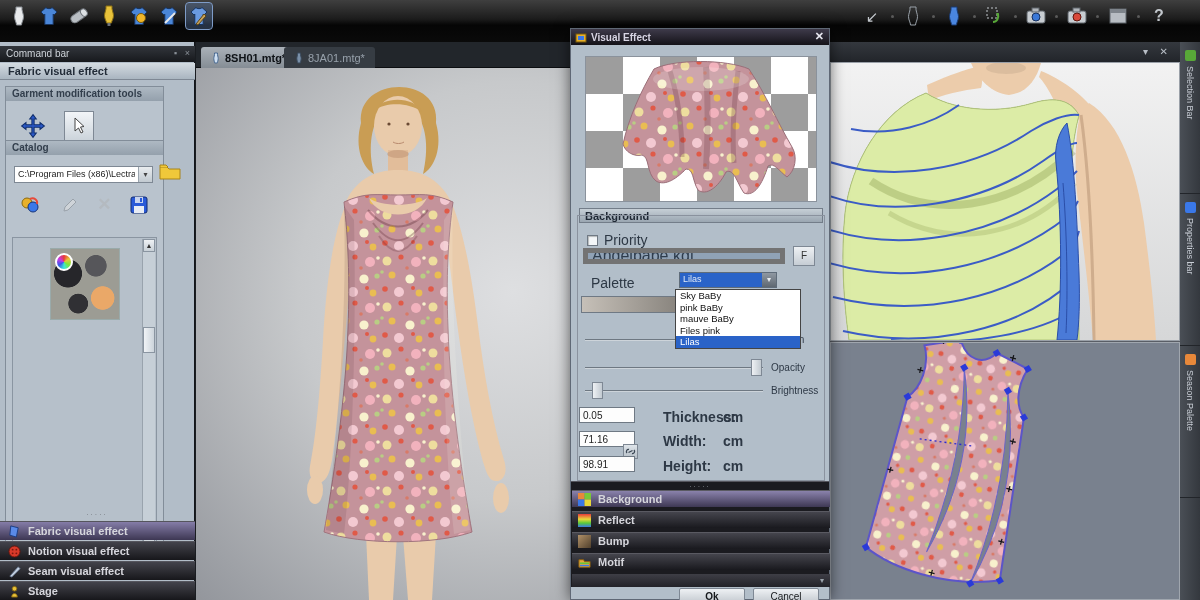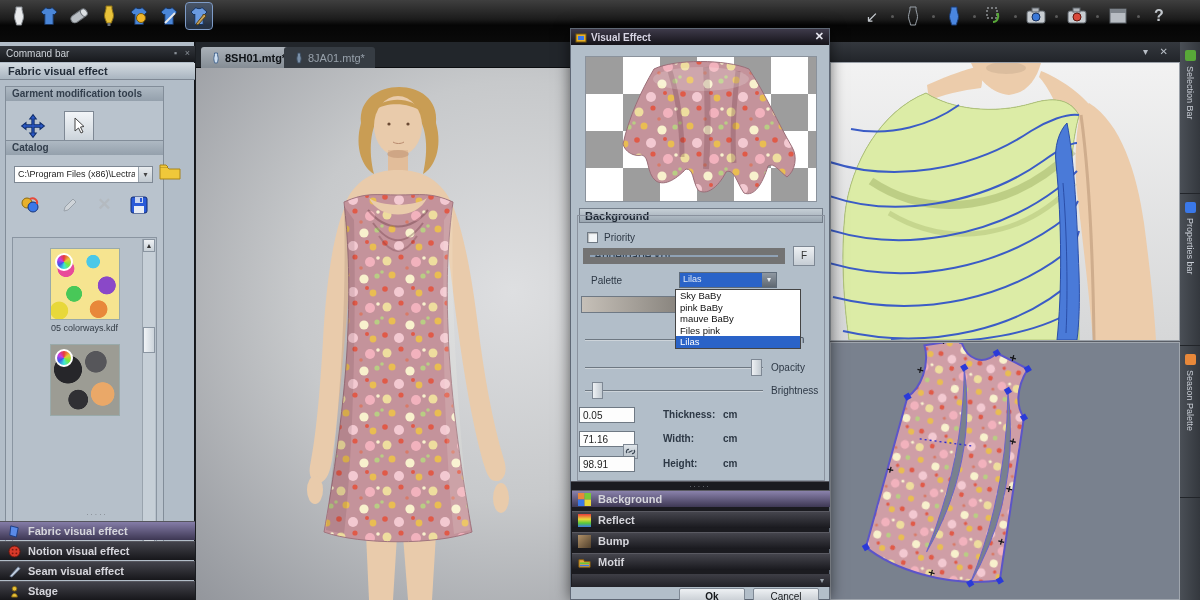--- a/index.html
+++ b/index.html
@@ -95,23 +95,23 @@
   .dlg-title { position:absolute; left:0; top:0; width:100%; height:16px; background:linear-gradient(180deg,#3e3a4a,#141218);
       color:#d8d5e4; font-size:10px; font-weight:bold; padding:2px 4px; display:flex; align-items:center; gap:4px; }
   .dlg-close { position:absolute; right:5px; top:1px; color:#e8e8f0; font-size:11px; font-weight:bold; }
   .preview { position:absolute; left:14px; top:27px; width:232px; height:146px; border:1px solid #8a929c;
       background:conic-gradient(#ffffff 0 25%, #9d9d9d 0 50%, #ffffff 0 75%, #9d9d9d 0) 0 0/74px 74px; }
   .groupbox { position:absolute; left:6px; top:186px; width:248px; height:266px; border:1px solid #8a929e; }
   .section-h { position:absolute; left:8px; top:179px; width:244px; height:15px; background:linear-gradient(180deg,#c6cfd6,#9aa6b1);
       border:1px solid #737d89; color:#1f2834; font-size:11px; font-weight:bold; padding:0 5px; line-height:14px; }
   .prio { position:absolute; left:16px; top:203px; display:flex; align-items:center; gap:6px; }
   .chk { width:11px; height:11px; background:#f3f6f8; border:1px solid #6f7984; box-shadow:inset 1px 1px 1px rgba(0,0,0,.25); }
-  .lbl { font-size:10px; color:#2d3845; }
-  .file-field { position:absolute; left:12px; top:219px; width:202px; height:16px; background:#90a2b6; border:7px solid #737373;
-      color:#2e3c4c; font-size:12px; padding:0 4px; outline:none; }
+  .lbl { font-size:14px; color:#2d3845; }
+  .file-field { position:absolute; left:12px; top:219px; width:202px; height:16px; background:#90a2b6; border:5px solid #737373;
+      color:#2e3c4c; font-size:16px; padding:0 4px; outline:none; }
   .f-btn { position:absolute; left:222px; top:217px; width:22px; height:20px; background:linear-gradient(180deg,#eef1f4,#c6cdd4);
       border:1px solid #7e8894; font-size:10px; color:#333; text-align:center; line-height:18px; }
   .pal-label { position:absolute; left:20px; top:246px; }
   .combo { position:absolute; left:108px; top:243px; width:98px; height:16px; border:1px solid #5f6c7a; background:#2a63c8; display:flex; }
   .combo-val { flex:1; color:#dfe8f8; font-size:9px; padding:1px 3px; }
   .combo-dd { width:14px; background:linear-gradient(180deg,#8f98a2,#5f6872); color:#e8ecf0; font-size:8px; text-align:center; line-height:14px; }
   .texbar { position:absolute; left:10px; top:267px; width:114px; height:17px; border:1px solid #6f7984;
       background:linear-gradient(90deg,#c6c0b8,#7e7a74); }
   .pal-list { position:absolute; left:104px; top:260px; width:126px; background:#fff; border:1px solid #444; z-index:5; }
   .pl-item { font-size:9.5px; color:#111; padding:0 4px; height:11.5px; line-height:11.5px; }
@@ -323,26 +323,20 @@
         <span style="color:#b4bac0;font-size:17px;font-weight:bold;line-height:20px">✕</span>
         <span><svg width="20" height="20" viewBox="0 0 20 20">
               <rect x="2" y="2" width="16" height="16" rx="2" fill="#2a5ad8" stroke="#122c74"></rect>
               <rect x="6" y="2" width="8" height="6" fill="#c8d4ee"></rect>
               <rect x="11" y="3" width="2" height="4" fill="#2a5ad8"></rect>
               <rect x="5" y="11" width="10" height="7" fill="#e8ecf4"></rect>
             </svg></span>
       </div>
       <div class="thumb-list">
         <div class="thumb-item">
-          <div class="t-img t2">
-              <span class="wheel"></span>
-            </div>
-          <div class="t-label">05 colorways.kdf</div>
-        </div>
-        <div class="thumb-item">
           <div class="t-img t3">
               <span class="wheel"></span>
             </div>
           <div class="t-label"></div>
         </div>
         <div class="scrollbar">
           <div class="sb-btn sb-up">▲</div>
           <div class="sb-thumb"></div>
           <div class="sb-btn sb-down">▼</div>
         </div>

